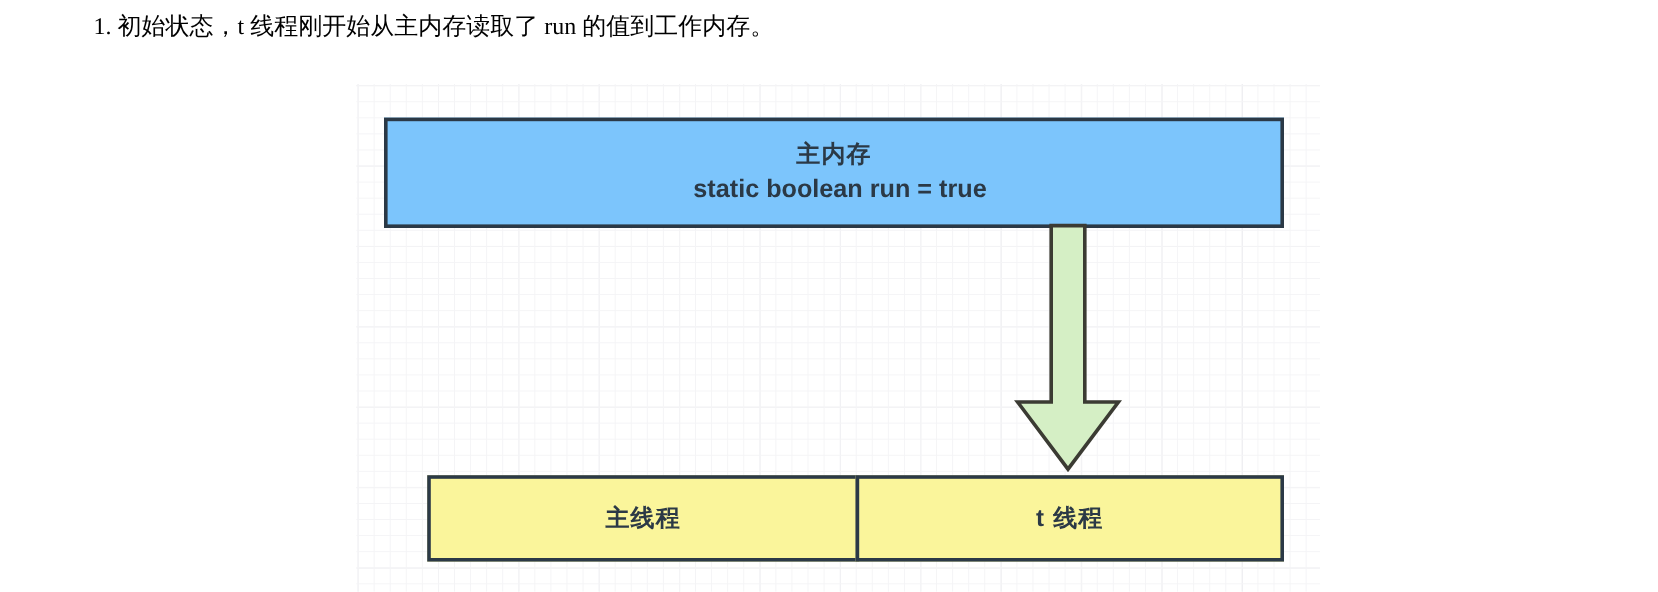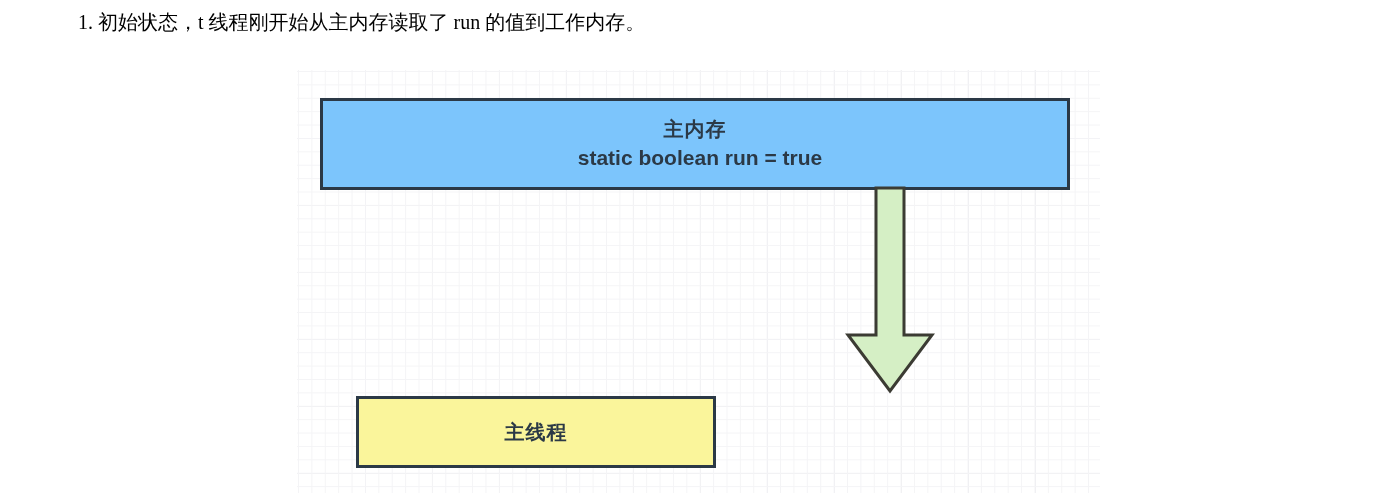--- a/index.html
+++ b/index.html
@@ -120,14 +120,17 @@
   <div id="read-arrow">
     <svg width="88" height="205" viewBox="0 0 88 205">
       <polygon points="30,0 58,0 58,147 86,147 44,203 2,147 30,147" fill="#d5efc5" stroke="#3b3b33" stroke-width="3" stroke-linejoin="miter"></polygon>
     </svg>
   </div>
 
   <div class="node" id="main-thread-box">
     <div>主线程</div>
   </div>
 
+  <div class="node" id="t-thread-box">
+    <div>t 线程</div>
+  </div>
 
 </div>
 
 </body></html>

